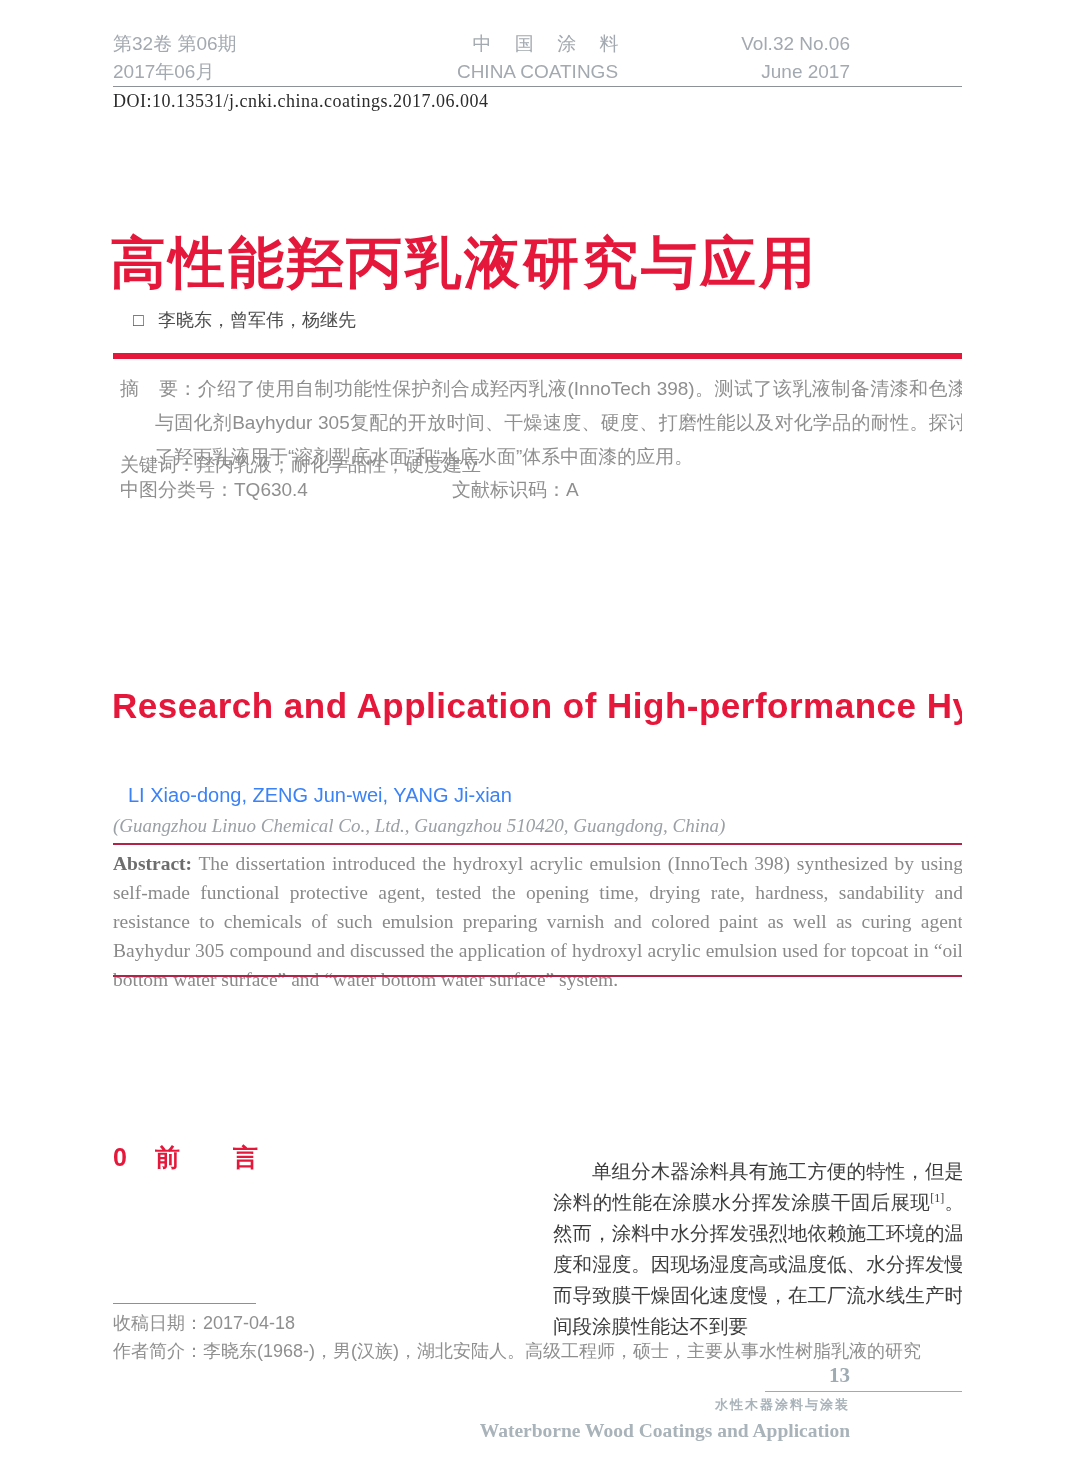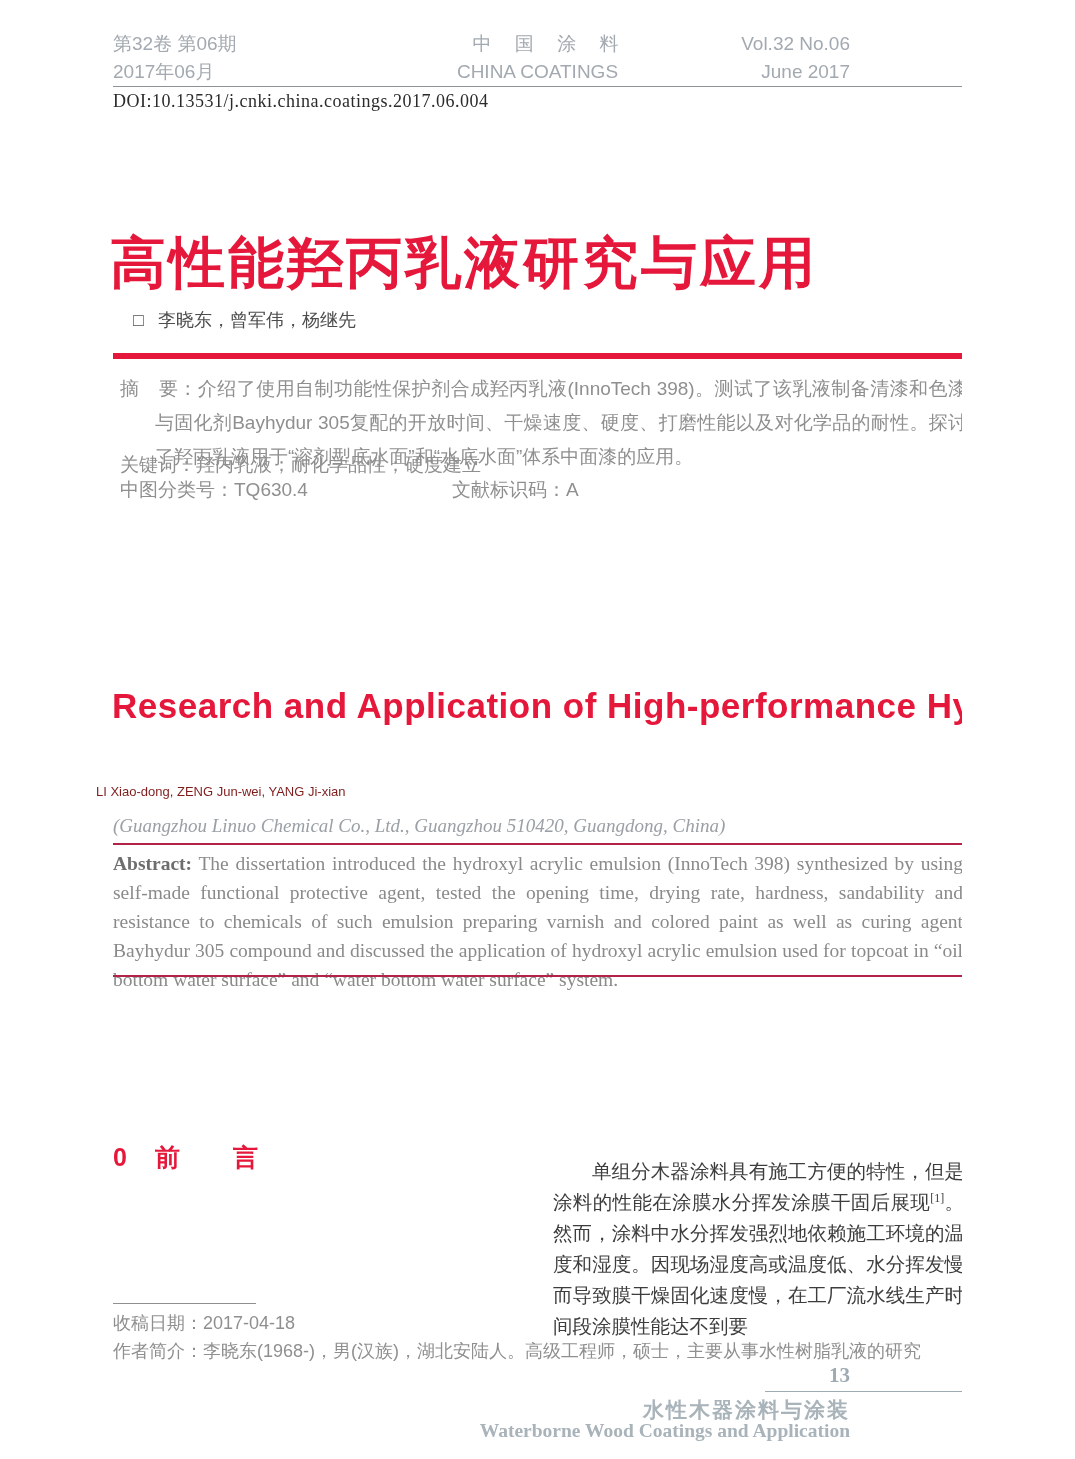--- a/index.html
+++ b/index.html
@@ -33,21 +33,21 @@
   
   .cn-abstract{left:120px;top:372px;width:812px;color:#8f8f8f;font-size:19px;
                line-height:34px;text-align:justify;padding-left:35px;text-indent:-35px;}
   .cn-keywords{left:120px;top:452px;color:#8f8f8f;font-size:19px;text-align:center;}
   .cn-class{top:477px;color:#8f8f8f;font-size:19px;white-space:nowrap;}
   .cls-1{left:120px;} .cls-2{left:452px;} .cls-3{left:663px;}
   
   .en-title{left:112px;color:var(--red);font-size:35px;font-weight:bold;
             letter-spacing:0.5px;white-space:nowrap;}
   .en-title.l1{top:686px;} .en-title.l2{top:740px;}
-  .en-authors{left:96px;top:784px;color:#7f1d1d;font-size:13px;}
+  .en-authors{left:128px;top:784px;color:#3b82f6;font-size:20px;}
   .en-affil{left:113px;top:815px;color:#9aa0a5;font-size:19px;font-style:italic;
             font-family:"Liberation Serif","DejaVu Serif",serif;}
   .thin-rule{left:113px;width:850px;height:2px;background:var(--rule-red);}
   .rule-en-top{top:843px;} .rule-en-bottom{top:975px;}
   .en-abstract{left:113px;top:849px;width:850px;color:#8a8a8a;font-size:19.5px;
                line-height:29px;text-align:justify;
                font-family:"Liberation Serif","DejaVu Serif",serif;}
   .en-abstract .lbl,.en-keywords .lbl{font-weight:bold;color:#6e6e6e;}
   .en-keywords{left:113px;top:944px;color:#8a8a8a;font-size:19.5px;
                font-family:"Liberation Serif","DejaVu Serif",serif;}
@@ -61,21 +61,21 @@
   .col-right{left:553px;top:1156px;width:411px;text-indent:39px;}
   .body-par sup{font-size:12px;line-height:0;}
   
   .foot-rule{left:113px;top:1303px;width:143px;height:1px;background:#909090;}
   .footnote{left:113px;color:#8f8f8f;font-size:18px;}
   .fn-1{top:1311px;} .fn-2{top:1339px;}
   
   .pagenum{right:112px;top:1363px;color:#9fabb2;font-size:21px;
            font-family:"Liberation Serif","DejaVu Serif",serif;font-weight:bold;}
   .pg-rule{left:765px;top:1391px;width:198px;height:1px;background:#9fabb2;}
-  .ftr-cn{right:112px;top:1396px;color:var(--ftr-gray);font-size:21px;font-weight:bold;
+  .ftr-cn{right:112px;top:1396px;color:var(--ftr-gray);font-size:13px;font-weight:bold;
           letter-spacing:2px;font-family:"Liberation Serif","DejaVu Serif",serif;}
   .ftr-en{right:112px;top:1420px;color:var(--ftr-gray);font-size:19.5px;font-weight:bold;
           font-family:"Liberation Serif","DejaVu Serif",serif;}
 </style>
 </head>
 <body>
 
 <div class="page">
 
   <div class="abs hdr hdr-left">

